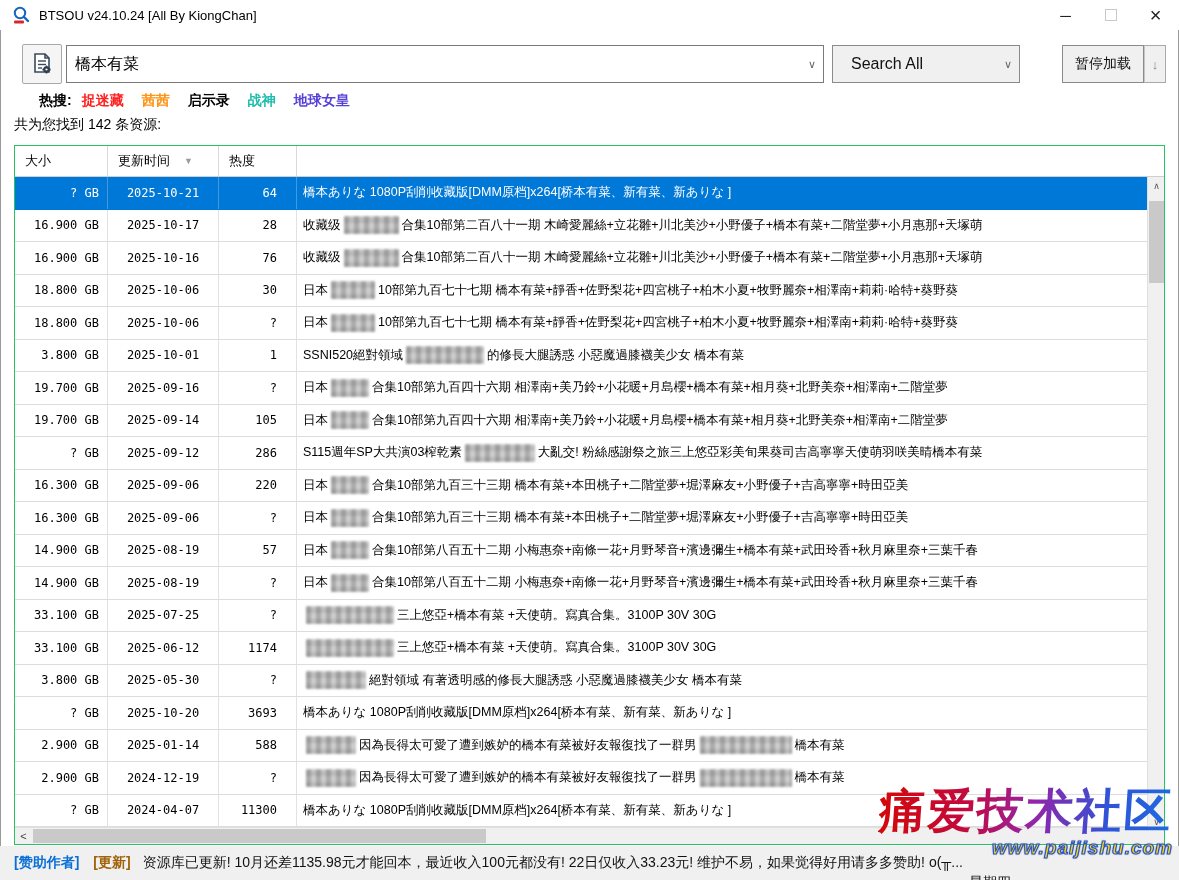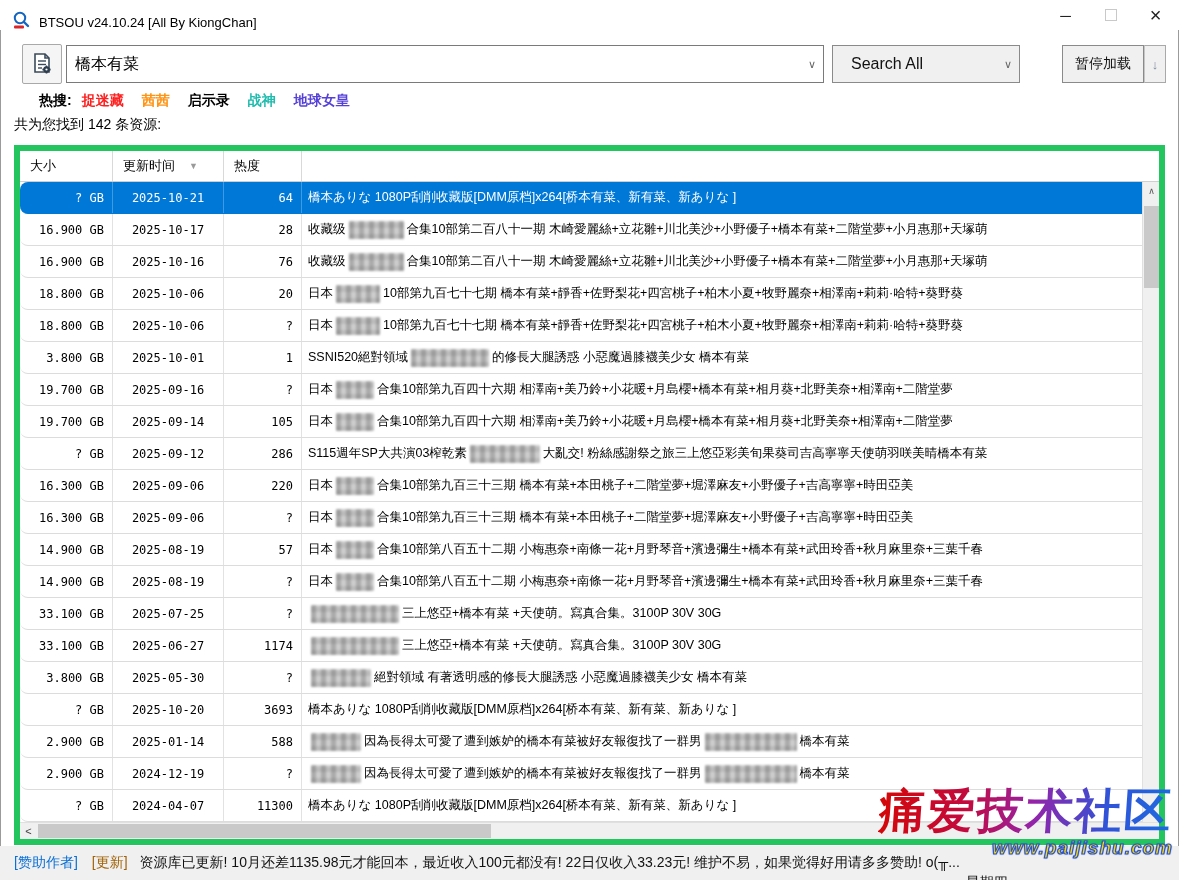--- a/index.html
+++ b/index.html
@@ -2,21 +2,21 @@
 <html><head>
 <meta charset="utf-8">
 <style>
   html,body{margin:0;padding:0;}
   body{
     width:1179px;height:880px;position:relative;overflow:hidden;
     background:#ffffff;font-family:"Liberation Sans","DejaVu Sans",sans-serif;
     box-shadow:inset 0 0 0 1px #9b9b9b;
   }
   
-  .titlebar{position:absolute;left:0;top:0;width:100%;height:30px;background:#fff;display:flex;align-items:flex-end;}
+  .titlebar{position:absolute;left:0;top:0;width:100%;height:30px;background:#fff;display:flex;align-items:center;}
   .app-icon{margin:0 8px 0 11px;width:20px;height:20px;flex:0 0 auto;}
   .title-text{font-size:13px;color:#000;}
   .win-buttons{position:absolute;right:1px;top:0;height:30px;display:flex;}
   .win-btn{width:45px;height:30px;display:flex;align-items:center;justify-content:center;color:#222;font-size:15px;cursor:pointer;}
   .win-btn .sq{width:10px;height:10px;border:1px solid #c9c9c9;display:inline-block;}
   .win-btn.close{font-size:20px;font-weight:400;}
   
   .toolbar{position:absolute;left:0;top:40px;width:100%;height:46px;}
   .tool-iconbtn{position:absolute;left:22px;top:4px;width:38px;height:38px;background:#f5f5f5;border:1px solid #a9a9a9;border-radius:2px;display:flex;align-items:center;justify-content:center;cursor:pointer;}
   .search-combo{position:absolute;left:66px;top:5px;width:756px;height:36px;background:#fff;border:1px solid #7a7a7a;display:flex;align-items:center;}
@@ -26,52 +26,52 @@
   .engine-combo .val{flex:1;padding-left:18px;font-size:16px;color:#111;}
   .pause-btn{position:absolute;left:1062px;top:5px;width:80px;height:36px;background:#f0f0f0;border:1px solid #8a8a8a;font-size:14px;color:#111;display:flex;align-items:center;justify-content:center;cursor:pointer;}
   .narrow-btn{position:absolute;left:1144px;top:5px;width:20px;height:36px;background:#f0f0f0;border:1px solid #a9a9a9;border-left:1px solid #c5c5c5;display:flex;align-items:center;justify-content:center;color:#7c8aa0;font-size:13px;cursor:pointer;}
   
   .hotbar{position:absolute;left:14px;top:90px;height:22px;font-size:14px;display:flex;align-items:center;margin-left:25px;}
   .hotbar .hot-label{color:#000;font-weight:bold;margin-right:10px;}
   .hot-link{margin-right:18px;cursor:pointer;font-weight:bold;}
   
   .count-line{position:absolute;left:14px;top:116px;font-size:14px;color:#000;}
   
-  .table{position:absolute;left:14px;top:145px;width:1151px;height:700px;border:6px solid #22c55e;background:#fff;box-sizing:border-box;display:flex;flex-direction:column;}
+  .table{position:absolute;left:14px;top:145px;width:1151px;height:700px;border:1px solid #22c55e;background:#fff;box-sizing:border-box;display:flex;flex-direction:column;}
   .thead{height:30px;display:flex;border-bottom:1px solid #cfcfcf;flex:0 0 auto;background:#fff;}
   .th{font-size:13px;color:#000;display:flex;align-items:center;border-right:1px solid #d9d9d9;box-sizing:border-box;padding-left:10px;cursor:pointer;}
   .th.size{width:93px;}
   .th.date{width:111px;}
   .th.heat{width:78px;}
   .th.content{flex:1;border-right:none;}
   .th .sort{color:#9a9a9a;font-size:9px;margin-left:14px;}
   .tbody{flex:1;display:flex;flex-direction:column;overflow:hidden;position:relative;}
-  .tr{height:32.65px;box-sizing:border-box;display:flex;border-bottom:1px solid #dcdcdc;background:#fff;cursor:pointer;border-radius:8px;}
+  .tr{height:32.65px;box-sizing:border-box;display:flex;border-bottom:1px solid #dcdcdc;background:#fff;cursor:pointer;}
   .tr.selected{background:#0078d7;border-bottom-color:#0078d7;}
   .tr.selected .td{color:#fff;border-right-color:rgba(255,255,255,0.25);}
   .td{font-size:12.5px;color:#000;display:flex;align-items:center;border-right:1px solid #e2e2e2;box-sizing:border-box;overflow:hidden;white-space:nowrap;}
   .td.size{width:93px;justify-content:flex-end;padding-right:8px;font-family:"DejaVu Sans Mono","Liberation Mono",monospace;font-size:12px;}
   .td.date{width:111px;justify-content:center;font-family:"DejaVu Sans Mono","Liberation Mono",monospace;font-size:12px;}
-  .td.heat{width:78px;justify-content:flex-end;padding-right:8px;font-family:"DejaVu Sans Mono","Liberation Mono",monospace;font-size:12px;}
+  .td.heat{width:78px;justify-content:flex-end;padding-right:19px;font-family:"DejaVu Sans Mono","Liberation Mono",monospace;font-size:12px;}
   .td.content{flex:1;border-right:none;padding-left:6px;}
   .censor{display:inline-block;vertical-align:middle;height:18px;border-radius:1px;margin:0 3px;
     background:repeating-linear-gradient(90deg,#c3c3c3 0 5px,#e9e9e9 5px 10px),repeating-linear-gradient(0deg,#cdcdcd 0 5px,#e0e0e0 5px 11px);
     background-blend-mode:multiply;filter:blur(1.3px);}
   
   .vscroll{position:absolute;right:0;top:0;width:17px;height:653px;background:#f0f0f0;border-left:1px solid #e0e0e0;box-sizing:border-box;}
   .vscroll .arr{position:absolute;left:0;width:17px;height:17px;display:flex;align-items:center;justify-content:center;color:#555;font-size:9px;cursor:pointer;}
   .vscroll .arr.up{top:0;}
   .vscroll .arr.down{bottom:0;}
   .vscroll .thumb{position:absolute;left:1px;top:24px;width:15px;height:82px;background:#c9c9c9;cursor:pointer;}
   .hscroll{height:17px;flex:0 0 auto;background:#f0f0f0;border-top:1px solid #e0e0e0;box-sizing:border-box;position:relative;}
   .hscroll .arr{position:absolute;left:0;top:0;width:17px;height:16px;display:flex;align-items:center;justify-content:center;color:#444;font-size:11px;cursor:pointer;}
   .hscroll .thumb{position:absolute;left:18px;top:1px;width:453px;height:14px;background:#c9c9c9;cursor:pointer;}
   
   .statusbar{position:absolute;left:0;top:846px;width:100%;height:34px;background:#f0f0f0;display:flex;align-items:center;font-size:14px;}
-  .statusbar .lnk{margin-left:14px;cursor:pointer;}
+  .statusbar .lnk{margin-left:14px;cursor:pointer;font-weight:bold;}
   .statusbar .msg{margin-left:12px;color:#111;white-space:nowrap;}
   .statusbar .week{color:#111;margin-left:6px;margin-top:40px;}
   
   .wm{position:absolute;right:6px;top:786px;z-index:50;pointer-events:none;text-align:right;}
   .wm-title{font-size:47px;font-weight:bold;letter-spacing:2px;font-family:"DejaVu Serif","Liberation Serif",serif;
     background:linear-gradient(90deg,#d40808 0%,#c20a3f 30%,#9623a8 52%,#2f54d8 78%,#1d6ae0 100%);
     -webkit-background-clip:text;background-clip:text;color:transparent;transform:skewX(-4deg);line-height:1.05;}
   .wm-url{font-size:19px;font-weight:bold;font-style:italic;color:#ffd900;letter-spacing:1px;margin-top:2px;
     -webkit-text-stroke:1.2px #2b55cc;text-shadow:0 0 2px #2b55cc;}
 </style>
@@ -175,21 +175,21 @@
         <div class="td heat">76</div>
         <div class="td content">
           <span>收藏级</span>
           <span class="censor" style="width: 55px;"></span>
           <span>合集10部第二百八十一期 木崎愛麗絲+立花雛+川北美沙+小野優子+橋本有菜+二階堂夢+小月惠那+天塚萌</span>
         </div>
       </div>
       <div class="tr">
         <div class="td size">18.800 GB</div>
         <div class="td date">2025-10-06</div>
-        <div class="td heat">20</div>
+        <div class="td heat">30</div>
         <div class="td content">
           <span>日本</span>
           <span class="censor" style="width: 44px;"></span>
           <span>10部第九百七十七期 橋本有菜+靜香+佐野梨花+四宮桃子+柏木小夏+牧野麗奈+相澤南+莉莉·哈特+葵野葵</span>
         </div>
       </div>
       <div class="tr">
         <div class="td size">18.800 GB</div>
         <div class="td date">2025-10-06</div>
         <div class="td heat">?</div>
@@ -283,21 +283,21 @@
         <div class="td size">33.100 GB</div>
         <div class="td date">2025-07-25</div>
         <div class="td heat">?</div>
         <div class="td content">
           <span class="censor" style="width: 88px;"></span>
           <span> 三上悠亞+橋本有菜 +天使萌。寫真合集。3100P 30V 30G</span>
         </div>
       </div>
       <div class="tr">
         <div class="td size">33.100 GB</div>
-        <div class="td date">2025-06-27</div>
+        <div class="td date">2025-06-12</div>
         <div class="td heat">1174</div>
         <div class="td content">
           <span class="censor" style="width: 88px;"></span>
           <span> 三上悠亞+橋本有菜 +天使萌。寫真合集。3100P 30V 30G</span>
         </div>
       </div>
       <div class="tr">
         <div class="td size">3.800 GB</div>
         <div class="td date">2025-05-30</div>
         <div class="td heat">?</div>

